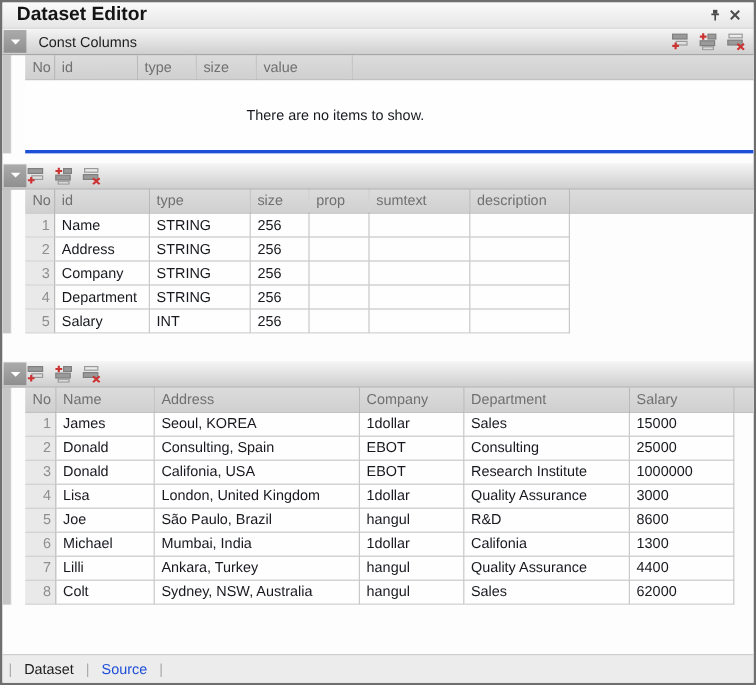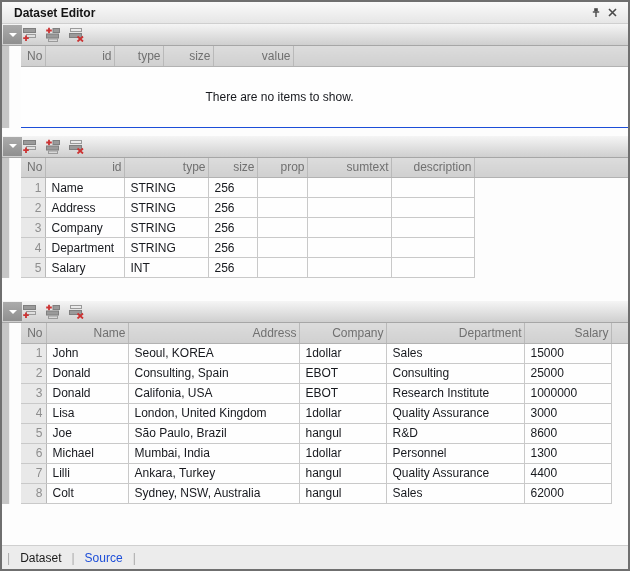--- a/index.html
+++ b/index.html
@@ -12,21 +12,21 @@
     overflow:hidden;
   }
   
   .titlebar {
     height:22px; flex:0 0 22px;
     background:linear-gradient(#fafafa,#e6e6e6);
     border-bottom:1px solid #cfcfcf;
     display:flex; align-items:center;
     padding:0 8px 0 12px;
   }
-  .titlebar .title { font-size:12px; font-weight:bold; color:#141414; flex:1; }
+  .titlebar .title { font-size:16px; font-weight:bold; color:#141414; flex:1; }
   .tb-icon { width:16px; height:16px; display:flex; align-items:center; justify-content:center; cursor:default; }
   
   .sec-header {
     height:22px; flex:0 0 22px;
     background:linear-gradient(#f5f5f5,#cfcfcf);
     border-bottom:1px solid #a6a6a6;
     display:flex; align-items:center;
     position:relative;
   }
   .collapse-btn {
@@ -46,21 +46,21 @@
   .sec-body { display:flex; background:#fdfdfd; }
   .gutter { width:9px; background:#c6c6c6; border-right:1px solid #f2f2f2; }
   .sec-content { flex:1;padding-left:11px; }
   
   table { border-collapse:collapse; table-layout:fixed; font-size:12px; width:607px; }
   thead th {
     height:20px;
     background:linear-gradient(#dcdcdc,#d0d0d0);
     border-right:1px solid #b9b9b9;
     border-bottom:1px solid #b2b2b2;
-    color:#707070; font-weight:normal; text-align:right;
+    color:#707070; font-weight:normal; text-align:left;
     padding:0 2px 0 6px; overflow:hidden; white-space:nowrap;
   }
   thead th.no-col { text-align:right; padding-right:3px; }
   thead th.spacer { border-right:none; }
   tbody td {
     height:20px;
     background:#fefefe;
     border-right:1px solid #c9c9c9;
     border-bottom:1px solid #c9c9c9;
     color:#17191e; padding:0 2px 0 6px;
@@ -68,21 +68,21 @@
   }
   tbody td.no-col {
     background:#e9e9e9; color:#8e8e8e;
     text-align:right; padding-right:3px;
     border-right:1px solid #b9b9b9;
   }
   tbody td.spacer { background:transparent; border-right:none; border-bottom:none; }
   
   .empty-body {
     height:61px; width:607px;
-    border-bottom:1px solid #1d4ed8;
+    border-bottom:3px solid #1d4ed8;
     display:flex; align-items:center; justify-content:center;
     padding-right:90px;
     font-size:12px; color:#17191e;
     background:#fefefe;
   }
   .gap8  { height:8px;  flex:0 0 8px;  background:#fdfdfd; }
   .gap24 { height:23px; flex:0 0 23px; background:#fdfdfd; }
   .flex-spacer { flex:1; background:#fdfdfd; }
   
   .tabbar {
@@ -116,20 +116,21 @@
         <path d="M2 2 L9 9 M9 2 L2 9" stroke="#4a4a4a" stroke-width="1.6" fill="none"></path>
       </svg>
     </span>
   </div>
 
   <div class="section">
     <div class="sec-header">
       <span class="collapse-btn">
           <span class="tri"></span>
         </span>
+      <span class="sec-title">Const Columns</span>
 
   <span class="sec-tools">
     <svg class="tool-icon" viewBox="0 0 16 15">
       <rect x="1.5" y="1.5" width="12" height="4" fill="#9a9a9a" stroke="#7f7f7f" stroke-width="1"></rect>
       <rect x="4.5" y="7.5" width="9" height="3" fill="none" stroke="#9a9a9a" stroke-width="1"></rect>
       <path d="M4 8.5 V14 M1.2 11.2 H6.8" stroke="#cc3333" stroke-width="1.8" fill="none"></path>
     </svg>
     <svg class="tool-icon" viewBox="0 0 16 15">
       <path d="M4 0.8 V6.2 M1.2 3.5 H6.8" stroke="#cc3333" stroke-width="1.8" fill="none"></path>
       <rect x="8" y="1.5" width="6.5" height="4" fill="#9a9a9a" stroke="#7f7f7f" stroke-width="1"></rect>
@@ -332,21 +333,21 @@
                 <th class="">Address</th>
                 <th class="">Company</th>
                 <th class="">Department</th>
                 <th class="">Salary</th>
                 <th class="spacer"></th>
               </tr>
             </thead>
             <tbody>
               <tr>
                 <td class="no-col">1</td>
-                <td class="">John</td>
+                <td class="">James</td>
                 <td class="">Seoul, KOREA</td>
                 <td class="">1dollar</td>
                 <td class="">Sales</td>
                 <td class="">15000</td>
                 <td class="spacer"></td>
               </tr>
               <tr>
                 <td class="no-col">2</td>
                 <td class="">Donald</td>
                 <td class="">Consulting, Spain</td>
@@ -380,21 +381,21 @@
                 <td class="">hangul</td>
                 <td class="">R&amp;D</td>
                 <td class="">8600</td>
                 <td class="spacer"></td>
               </tr>
               <tr>
                 <td class="no-col">6</td>
                 <td class="">Michael</td>
                 <td class="">Mumbai, India</td>
                 <td class="">1dollar</td>
-                <td class="">Personnel</td>
+                <td class="">Califonia</td>
                 <td class="">1300</td>
                 <td class="spacer"></td>
               </tr>
               <tr>
                 <td class="no-col">7</td>
                 <td class="">Lilli</td>
                 <td class="">Ankara, Turkey</td>
                 <td class="">hangul</td>
                 <td class="">Quality Assurance</td>
                 <td class="">4400</td>

